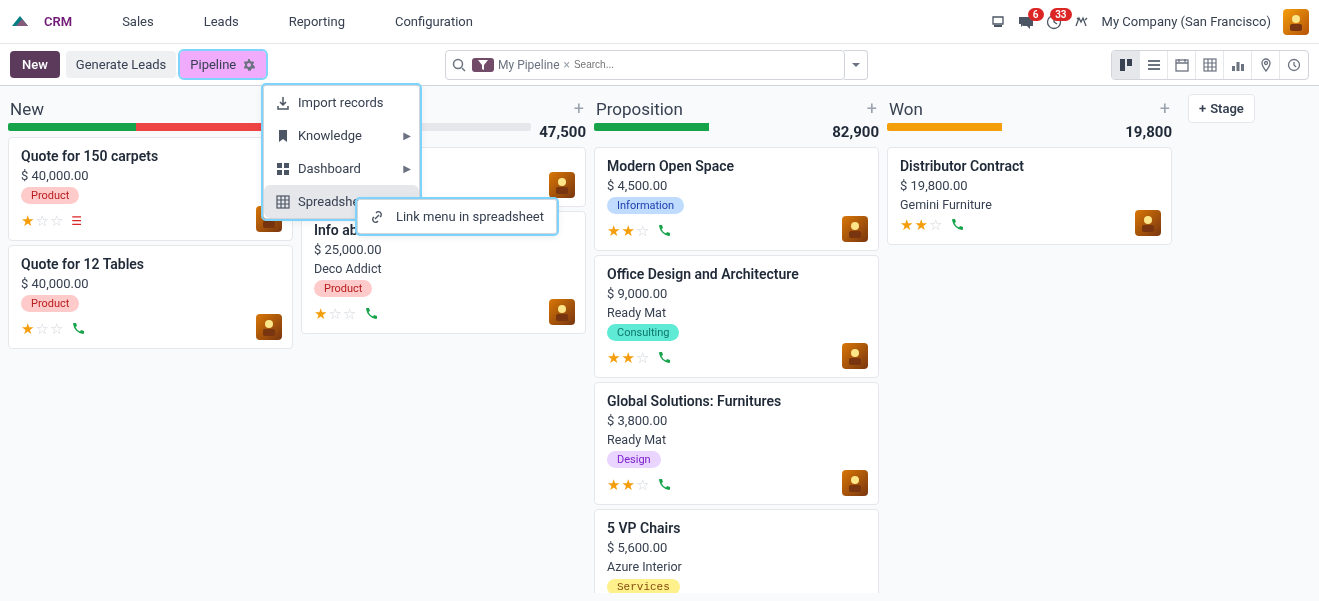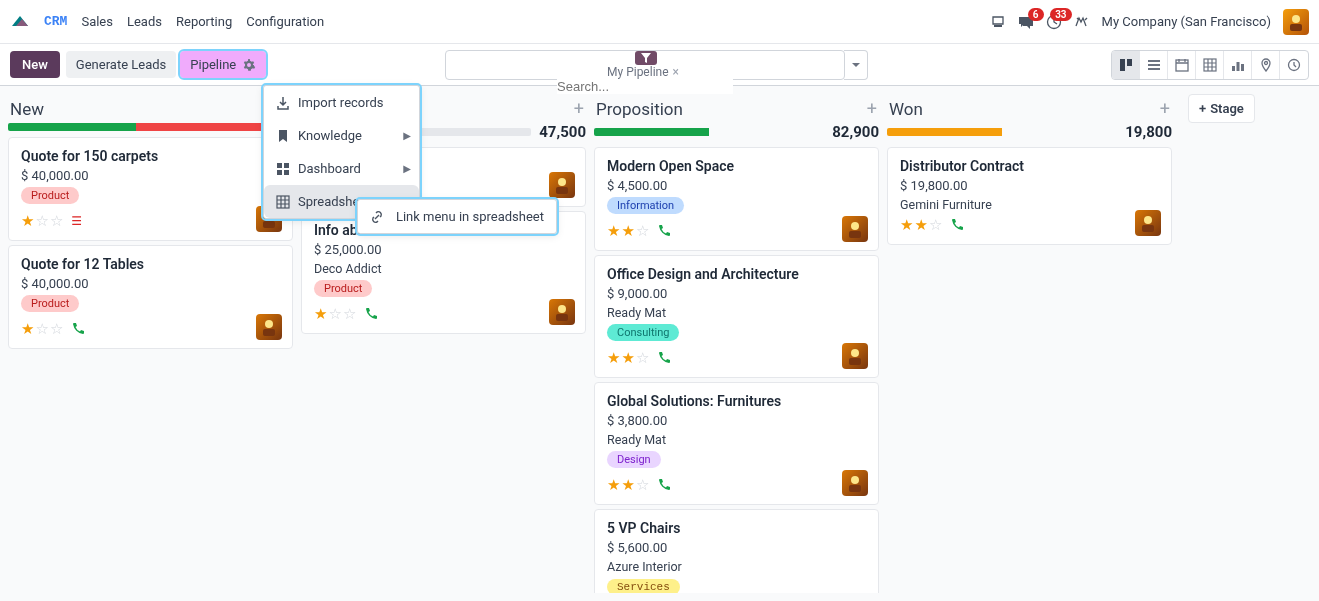--- a/index.html
+++ b/index.html
@@ -21,22 +21,22 @@
     background: #fff;
     height: 44px;
     padding: 0 10px;
     border-bottom: 1px solid #e5e7eb;
   }
   .topbar-left { display: flex; align-items: center; gap: 14px; }
   .logo {
     width: 20px; height: 20px;
     display: flex; align-items: center;
   }
-  .app-name { font-weight: 600; color: #3b82f6; font-family: Liberation Mono, monospace; }
-  .nav-item { color: #374151; cursor: pointer; }
+  .app-name { font-weight: 600; color: #701a75; }
+  .nav-item { color: #374151; cursor: pointer; margin-left: 36px; }
   .topbar-right { display: flex; align-items: center; gap: 12px; }
   .icon-btn { position: relative; cursor: pointer; color: #4b5563; }
   .badge-red {
     position: absolute; top: -6px; right: -10px;
     background: #dc2626; color: #fff; font-size: 10px;
     padding: 1px 5px; border-radius: 10px; font-weight: 600;
   }
   .company { cursor: pointer; }
   .avatar-top {
     width: 26px; height: 26px; border-radius: 4px;
@@ -70,33 +70,32 @@
     cursor: pointer;
     outline: 2px solid #7dd3fc;
   }
   .searchbox {
     position: absolute;
     left: 445px;
     display: flex; align-items: center;
     border: 1px solid #d1d5db; border-radius: 4px;
     height: 30px; width: 400px; padding: 0 6px;
     background: #fff;
-    flex-direction: column;
   }
   .search-filter-chip {
     background: #714b67; color:#fff; padding: 2px 6px;
     border-radius: 3px; font-size: 11px; margin-right: 4px;
     display:flex;align-items:center;gap:4px;
   }
   .filter-text {
     color: #6b7280; font-size: 12px; margin-right: 4px;
     display:flex;align-items:center;gap:4px;
   }
   .search-input {
-    border: none; outline: none; flex: 1; font-size: 13px;
+    border: none; outline: none; flex: 1; font-size: 10px;
     color: #6b7280;
   }
   .search-caret {
     border:1px solid #d1d5db; border-left:none;
     width: 24px; height:30px; display:flex;align-items:center;justify-content:center;
     border-radius: 0 4px 4px 0; margin-left:-1px;
   }
   .view-switcher {
     position: absolute; right: 10px;
     display: flex; border: 1px solid #d1d5db; border-radius: 4px;
@@ -166,21 +165,21 @@
     flex-shrink: 0;
     display:flex;flex-direction:column;
   }
   .col-header {
     display: flex; align-items: center; justify-content: space-between;
     padding: 4px 2px;
   }
   .col-title { font-size: 17px; color: #374151; }
   .col-plus { color: #9ca3af; font-size: 18px; cursor:pointer; }
   .col-bar-row {
-    display: flex; align-items: center; gap: 8px;
+    display: flex; gap: 8px;
     margin-bottom: 6px;
   }
   .col-bar {
     height: 8px; flex:1; display:flex; border-radius:2px; overflow:hidden;
   }
   .col-bar-seg { height: 100%; }
   .col-total { font-weight: 700; font-size: 15px; color:#1f2937; }
   .cards { display:flex; flex-direction:column; gap:4px; overflow-y:auto; }
   .card {
     background: #fff;

